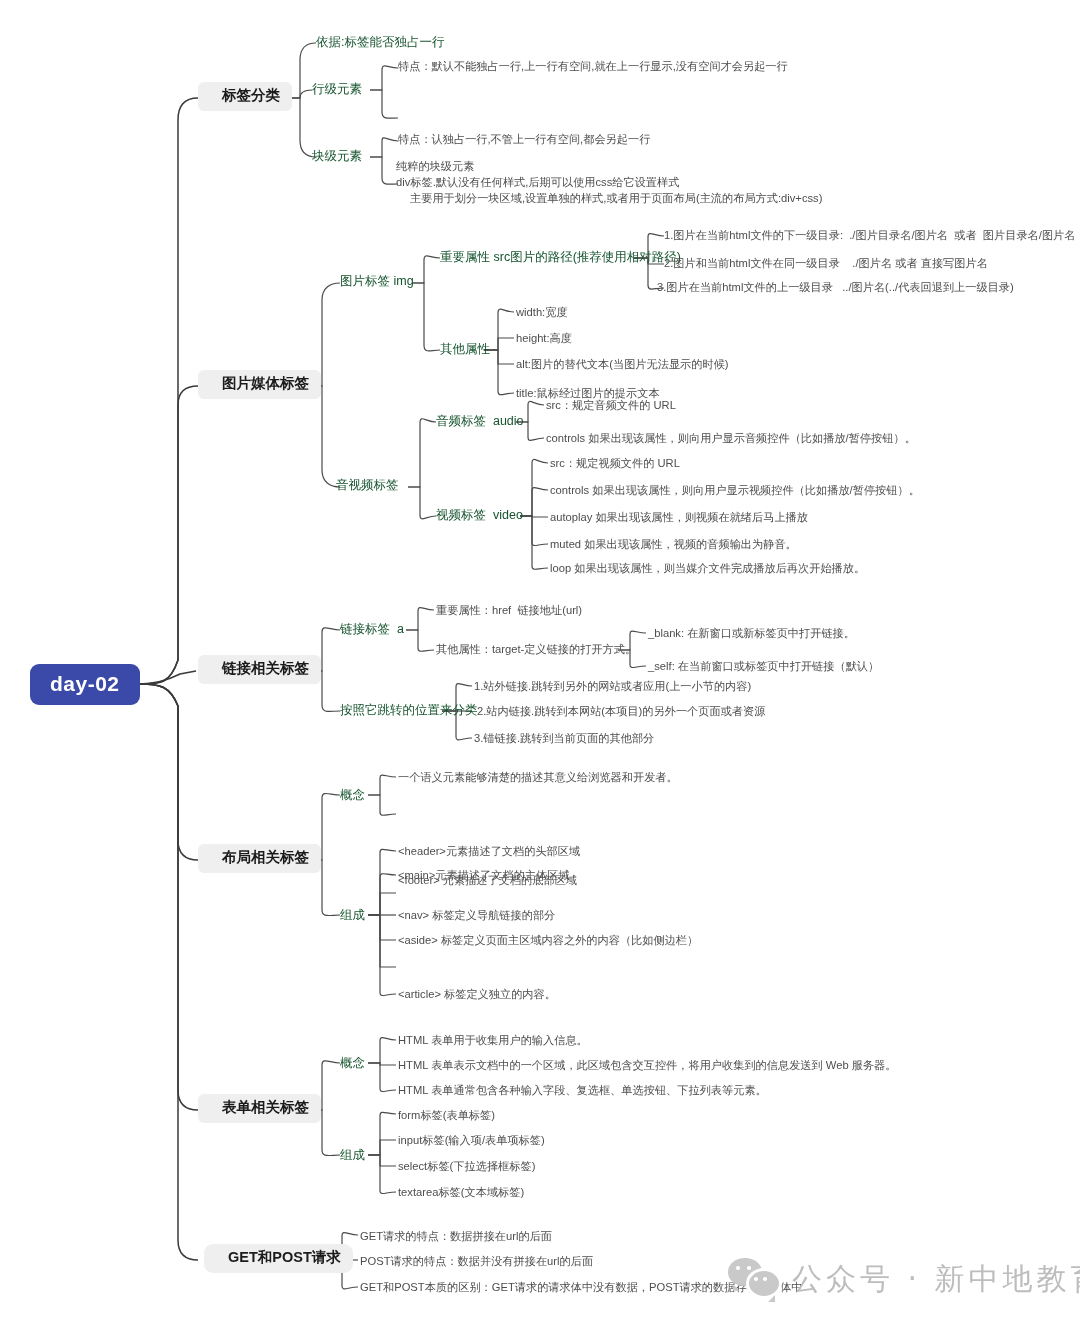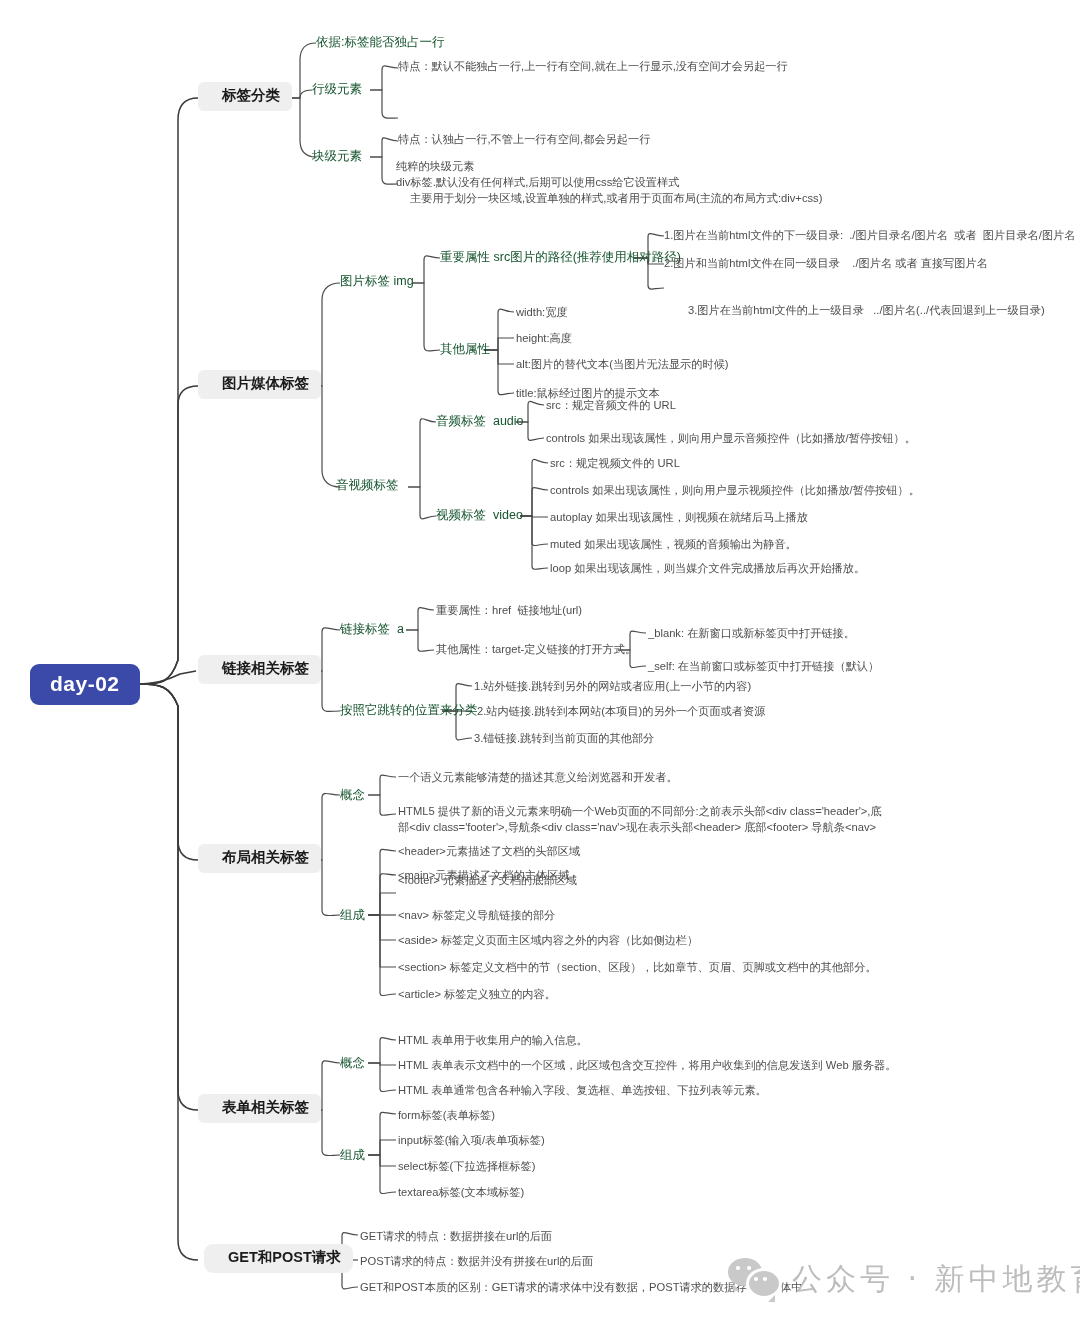--- a/index.html
+++ b/index.html
@@ -199,21 +199,21 @@
   <div class="node l3" style="left:398px;top:131px;">特点：认独占一行,不管上一行有空间,都会另起一行</div>
   <div class="node l3 multi" style="left:396px;top:158px;"><span>纯粹的块级元素</span>
 <span>div标签.默认没有任何样式,后期可以使用css给它设置样式</span>
 <span style="padding-left:14px;">主要用于划分一块区域,设置单独的样式,或者用于页面布局(主流的布局方式:div+css)</span></div>
 
   <div class="node l1" style="left:198px;top:370px;">图片媒体标签</div>
   <div class="node l2" style="left:340px;top:272px;">图片标签 img</div>
   <div class="node l2" style="left:440px;top:248px;">重要属性 src图片的路径(推荐使用相对路径)</div>
   <div class="node l3" style="left:664px;top:227px;">1.图片在当前html文件的下一级目录:  ./图片目录名/图片名  或者  图片目录名/图片名</div>
   <div class="node l3" style="left:664px;top:255px;">2.图片和当前html文件在同一级目录    ./图片名 或者 直接写图片名</div>
-  <div class="node l3" style="left:688px;top:279px;margin-top:23px;">3.图片在当前html文件的上一级目录   ../图片名(../代表回退到上一级目录)</div>
+  <div class="node l3" style="left:657px;top:279px;">3.图片在当前html文件的上一级目录   ../图片名(../代表回退到上一级目录)</div>
   <div class="node l2" style="left:440px;top:340px;">其他属性</div>
   <div class="node l3" style="left:516px;top:304px;">width:宽度</div>
   <div class="node l3" style="left:516px;top:330px;">height:高度</div>
   <div class="node l3" style="left:516px;top:356px;">alt:图片的替代文本(当图片无法显示的时候)</div>
   <div class="node l3" style="left:516px;top:385px;">title:鼠标经过图片的提示文本</div>
 
   <div class="node l2" style="left:336px;top:476px;">音视频标签</div>
   <div class="node l2" style="left:436px;top:412px;">音频标签  audio</div>
   <div class="node l3" style="left:546px;top:397px;">src：规定音频文件的 URL</div>
   <div class="node l3" style="left:546px;top:430px;">controls 如果出现该属性，则向用户显示音频控件（比如播放/暂停按钮）。</div>
@@ -231,29 +231,26 @@
   <div class="node l3" style="left:648px;top:625px;">_blank: 在新窗口或新标签页中打开链接。</div>
   <div class="node l3" style="left:648px;top:658px;">_self: 在当前窗口或标签页中打开链接（默认）</div>
   <div class="node l2" style="left:340px;top:701px;">按照它跳转的位置来分类</div>
   <div class="node l3" style="left:474px;top:678px;">1.站外链接.跳转到另外的网站或者应用(上一小节的内容)</div>
   <div class="node l3" style="left:450px;top:703px;margin-left:27px;">2.站内链接.跳转到本网站(本项目)的另外一个页面或者资源</div>
   <div class="node l3" style="left:474px;top:730px;">3.锚链接.跳转到当前页面的其他部分</div>
 
   <div class="node l1" style="left:198px;top:844px;">布局相关标签</div>
   <div class="node l2" style="left:340px;top:786px;">概念</div>
   <div class="node l3" style="left:398px;top:769px;">一个语义元素能够清楚的描述其意义给浏览器和开发者。</div>
-  <div class="node l3 multi" style="left:398px;top:803px;">HTML5 提供了新的语义元素来明确一个Web页面的不同部分:之前表示头部&lt;div class='header'&gt;,底
-部&lt;div class='footer'&gt;,导航条&lt;div class='nav'&gt;现在表示头部&lt;header&gt; 底部&lt;footer&gt; 导航条&lt;nav&gt;</div>
   <div class="node l2" style="left:340px;top:906px;">组成</div>
   <div class="node l3" style="left:398px;top:843px;">&lt;header&gt;元素描述了文档的头部区域</div>
   <div class="node l3" style="left:398px;top:867px;">&lt;main&gt;元素描述了文档的主体区域</div>
   <div class="node l3" style="left:398px;top:872px;">&lt;footer&gt; 元素描述了文档的底部区域</div>
   <div class="node l3" style="left:398px;top:907px;">&lt;nav&gt; 标签定义导航链接的部分</div>
   <div class="node l3" style="left:398px;top:932px;">&lt;aside&gt; 标签定义页面主区域内容之外的内容（比如侧边栏）</div>
-  <div class="node l3" style="left:398px;top:959px;">&lt;section&gt; 标签定义文档中的节（section、区段），比如章节、页眉、页脚或文档中的其他部分。</div>
   <div class="node l3" style="left:398px;top:986px;">&lt;article&gt; 标签定义独立的内容。</div>
 
   <div class="node l1" style="left:198px;top:1094px;">表单相关标签</div>
   <div class="node l2" style="left:340px;top:1054px;">概念</div>
   <div class="node l3" style="left:398px;top:1032px;">HTML 表单用于收集用户的输入信息。</div>
   <div class="node l3" style="left:398px;top:1057px;">HTML 表单表示文档中的一个区域，此区域包含交互控件，将用户收集到的信息发送到 Web 服务器。</div>
   <div class="node l3" style="left:398px;top:1082px;">HTML 表单通常包含各种输入字段、复选框、单选按钮、下拉列表等元素。</div>
   <div class="node l2" style="left:340px;top:1146px;">组成</div>
   <div class="node l3" style="left:398px;top:1107px;">form标签(表单标签)</div>
   <div class="node l3" style="left:398px;top:1132px;">input标签(输入项/表单项标签)</div>

